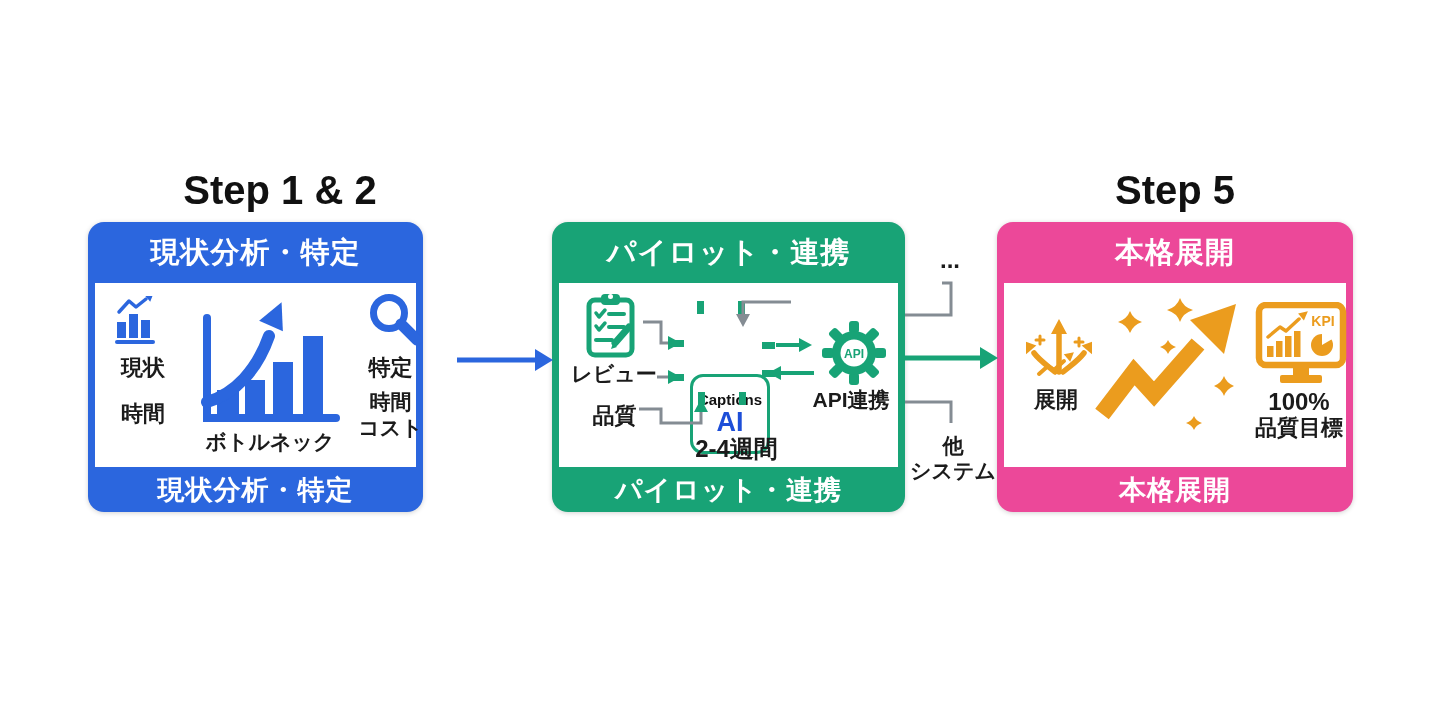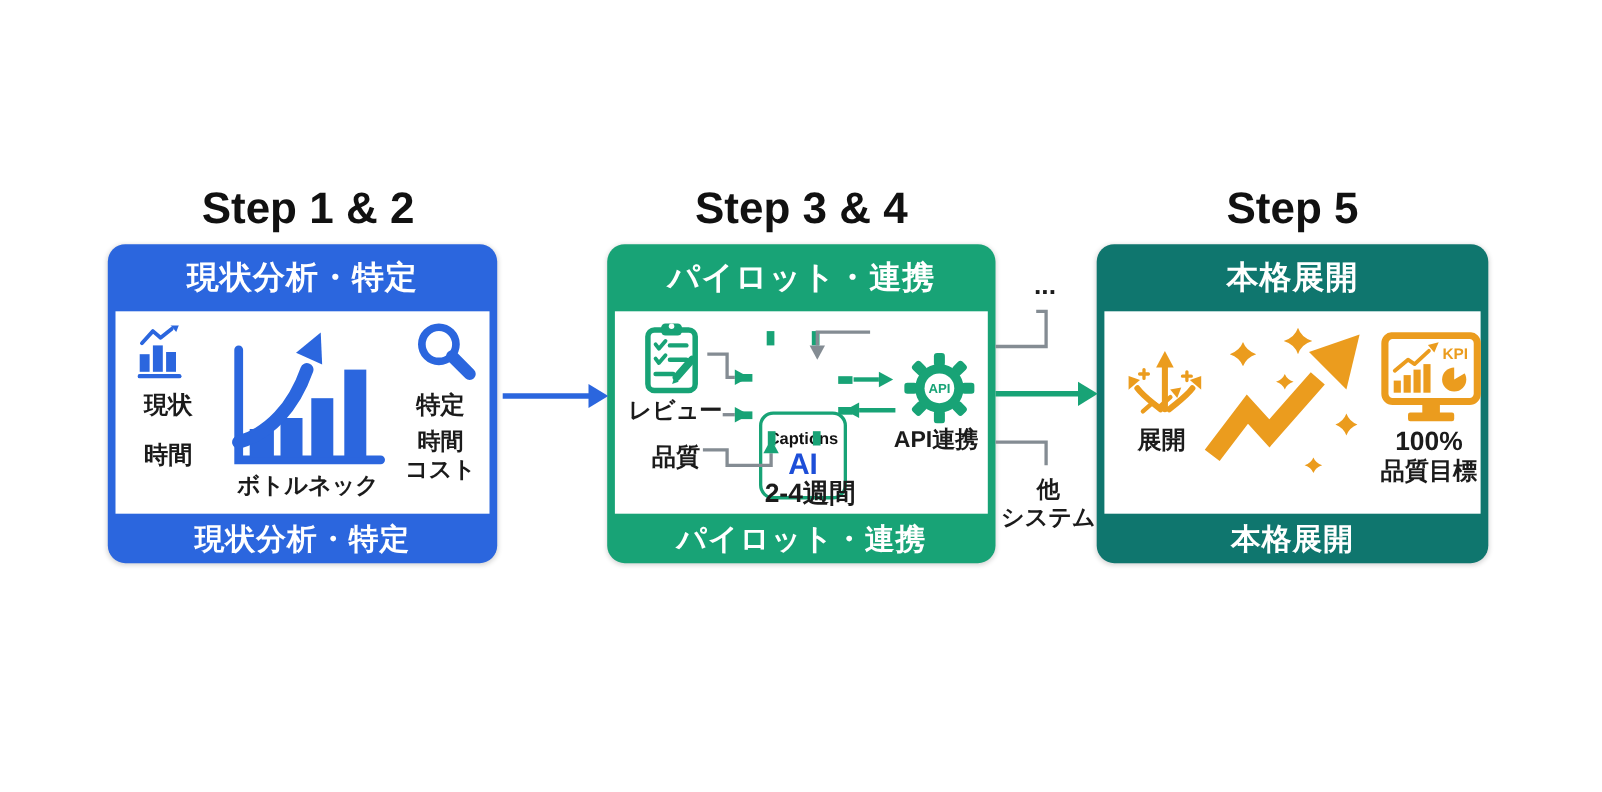--- a/index.html
+++ b/index.html
@@ -2,21 +2,21 @@
 <html><head>
 <meta charset="utf-8">
 <style>
   html,body{margin:0;padding:0;background:#ffffff;}
   #canvas{position:relative;width:1456px;height:720px;background:#ffffff;overflow:hidden;
           font-family:"Liberation Sans","DejaVu Sans",sans-serif;color:#1b1b1b;}
   .step-title{position:absolute;top:168px;font-size:40px;font-weight:700;color:#111;text-align:center;}
   .box{position:absolute;top:222px;height:290px;border-radius:16px;box-shadow:0 1px 5px rgba(0,0,0,.18);}
   .box-blue{background:#2b66de;}
   .box-green{background:#18a376;}
-  .box-orange{background:#0f766e;}
+  .box-orange{background:#ec4899;}
   .box-header,.box-footer{position:absolute;left:0;right:0;display:flex;align-items:center;justify-content:center;
           color:#fff;font-weight:700;letter-spacing:1px;}
   .box-header{top:0;height:61px;font-size:29px;}
   .box-footer{bottom:0;height:45px;font-size:27px;}
   .box-inner{position:absolute;left:7px;right:7px;top:61px;bottom:45px;background:#ffffff;}
   .label{position:absolute;font-weight:700;color:#1b1b1b;text-align:center;line-height:1.22;}
   .icon{position:absolute;}
   .chip{position:absolute;left:131px;top:91px;width:80px;height:80px;background:#fff;border:3px solid #18a376;
         border-radius:13px;box-sizing:border-box;display:flex;flex-direction:column;align-items:center;justify-content:center;}
   .chip .l1{font-size:15px;font-weight:800;color:#111;line-height:1.1;}
@@ -24,24 +24,23 @@
   #connector-layer{position:absolute;left:0;top:0;width:1456px;height:720px;pointer-events:none;z-index:10;}
   .ellipsis{position:absolute;left:928px;top:246px;width:44px;text-align:center;font-size:24px;font-weight:800;color:#1b1b1b;}
   .other-system{position:absolute;left:903px;top:433px;width:100px;text-align:center;font-size:21px;font-weight:700;color:#1b1b1b;line-height:1.2;}
 </style>
 </head>
 <body>
 
 <div id="canvas">
 
   <div class="step-title" style="left:103px;width:354px;">Step 1 &amp; 2</div>
-  <div class="step-title" style="left:552px;width:353px;">Step 3 &amp; 4</div>
   <div class="step-title" style="left:997px;width:356px;">Step 5</div>
 
-  <div class="box box-blue" style="left:98px;width:354px;">
+  <div class="box box-blue" style="left:88px;width:294px;padding-left:41px;">
     <div class="box-header">現状分析・特定</div>
     <div class="box-inner">
 
       <svg class="icon" style="left:20px;top:13px;" width="56" height="48" viewBox="0 0 56 48">
         <g fill="#2b66de">
           <rect x="2" y="26" width="9" height="16"></rect>
           <rect x="14" y="18" width="9" height="24"></rect>
           <rect x="26" y="24" width="9" height="18"></rect>
           <rect x="0" y="44" width="40" height="4" rx="2"></rect>
         </g>

